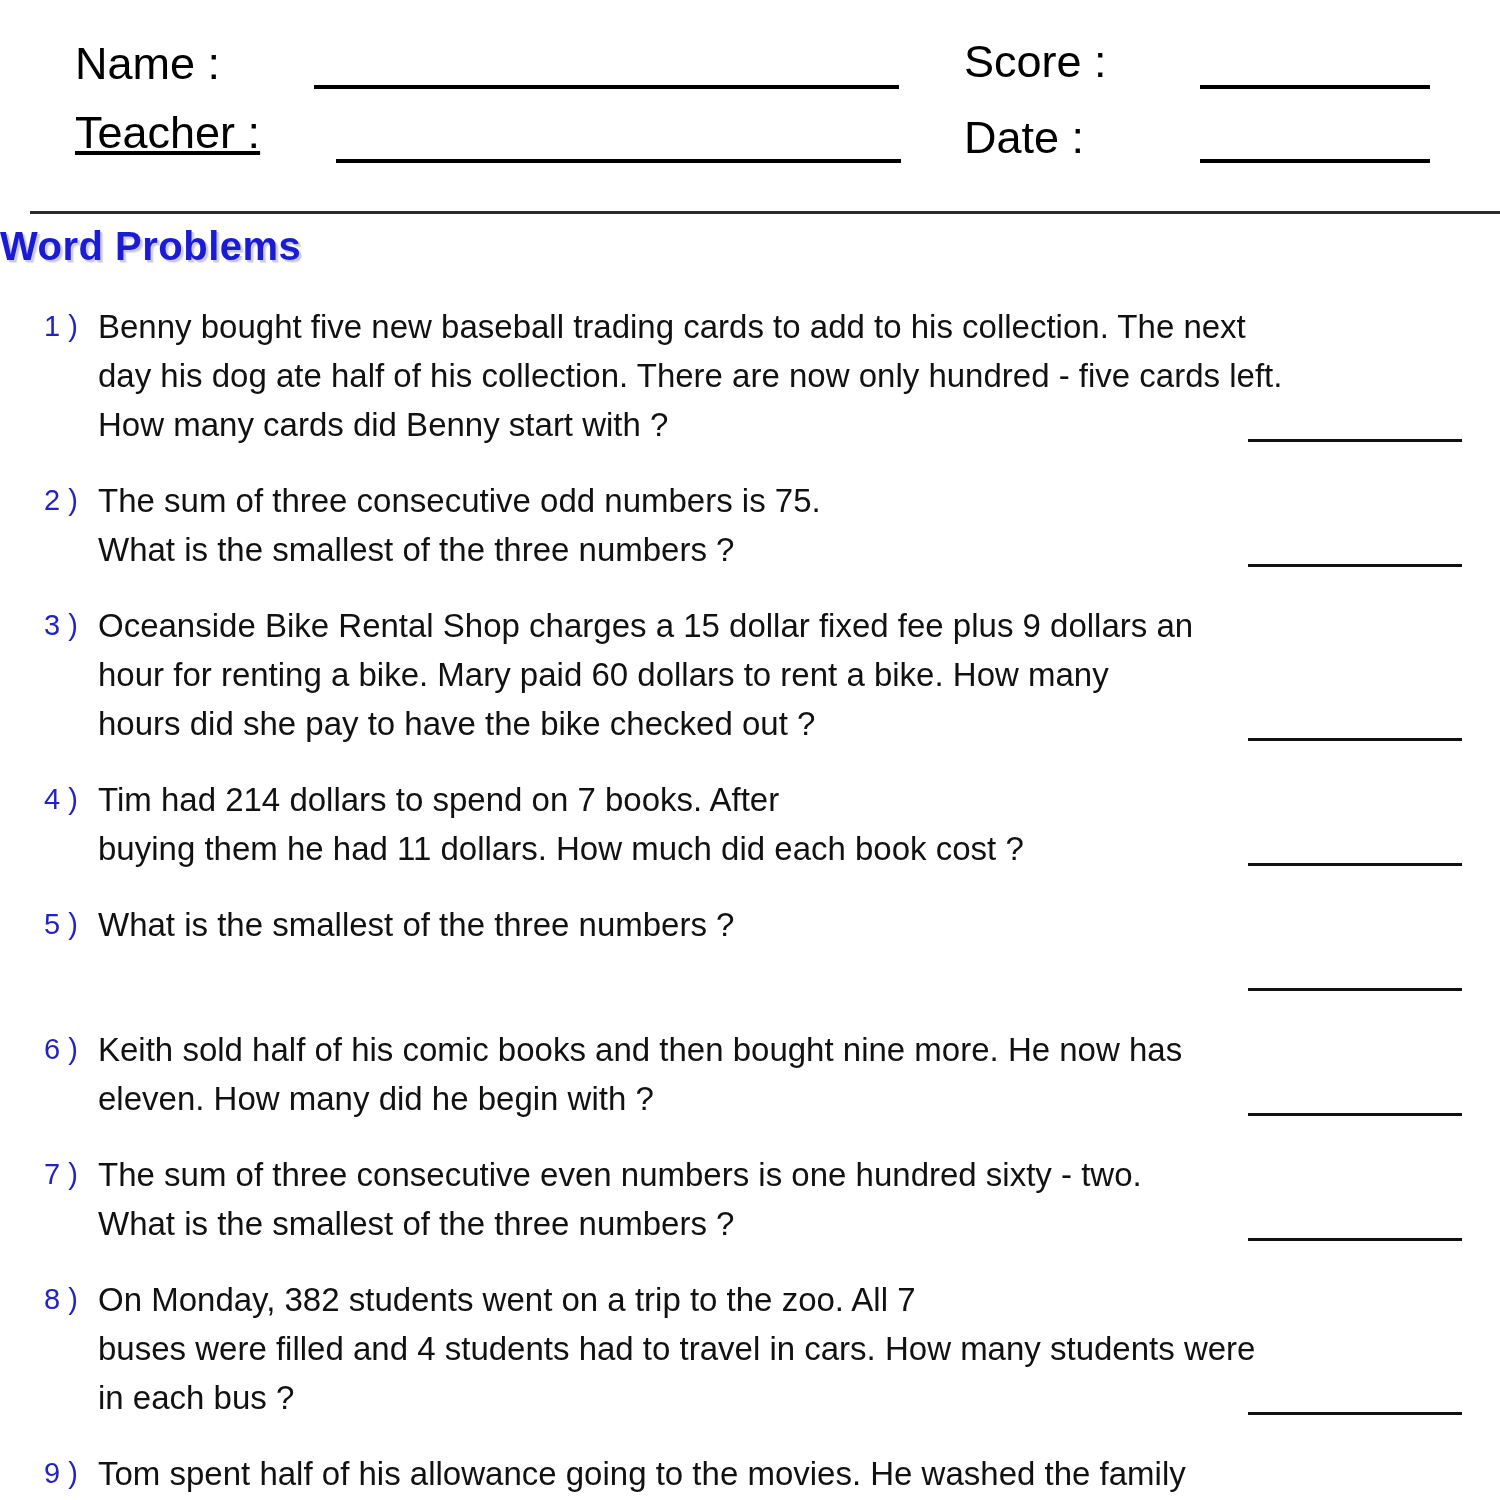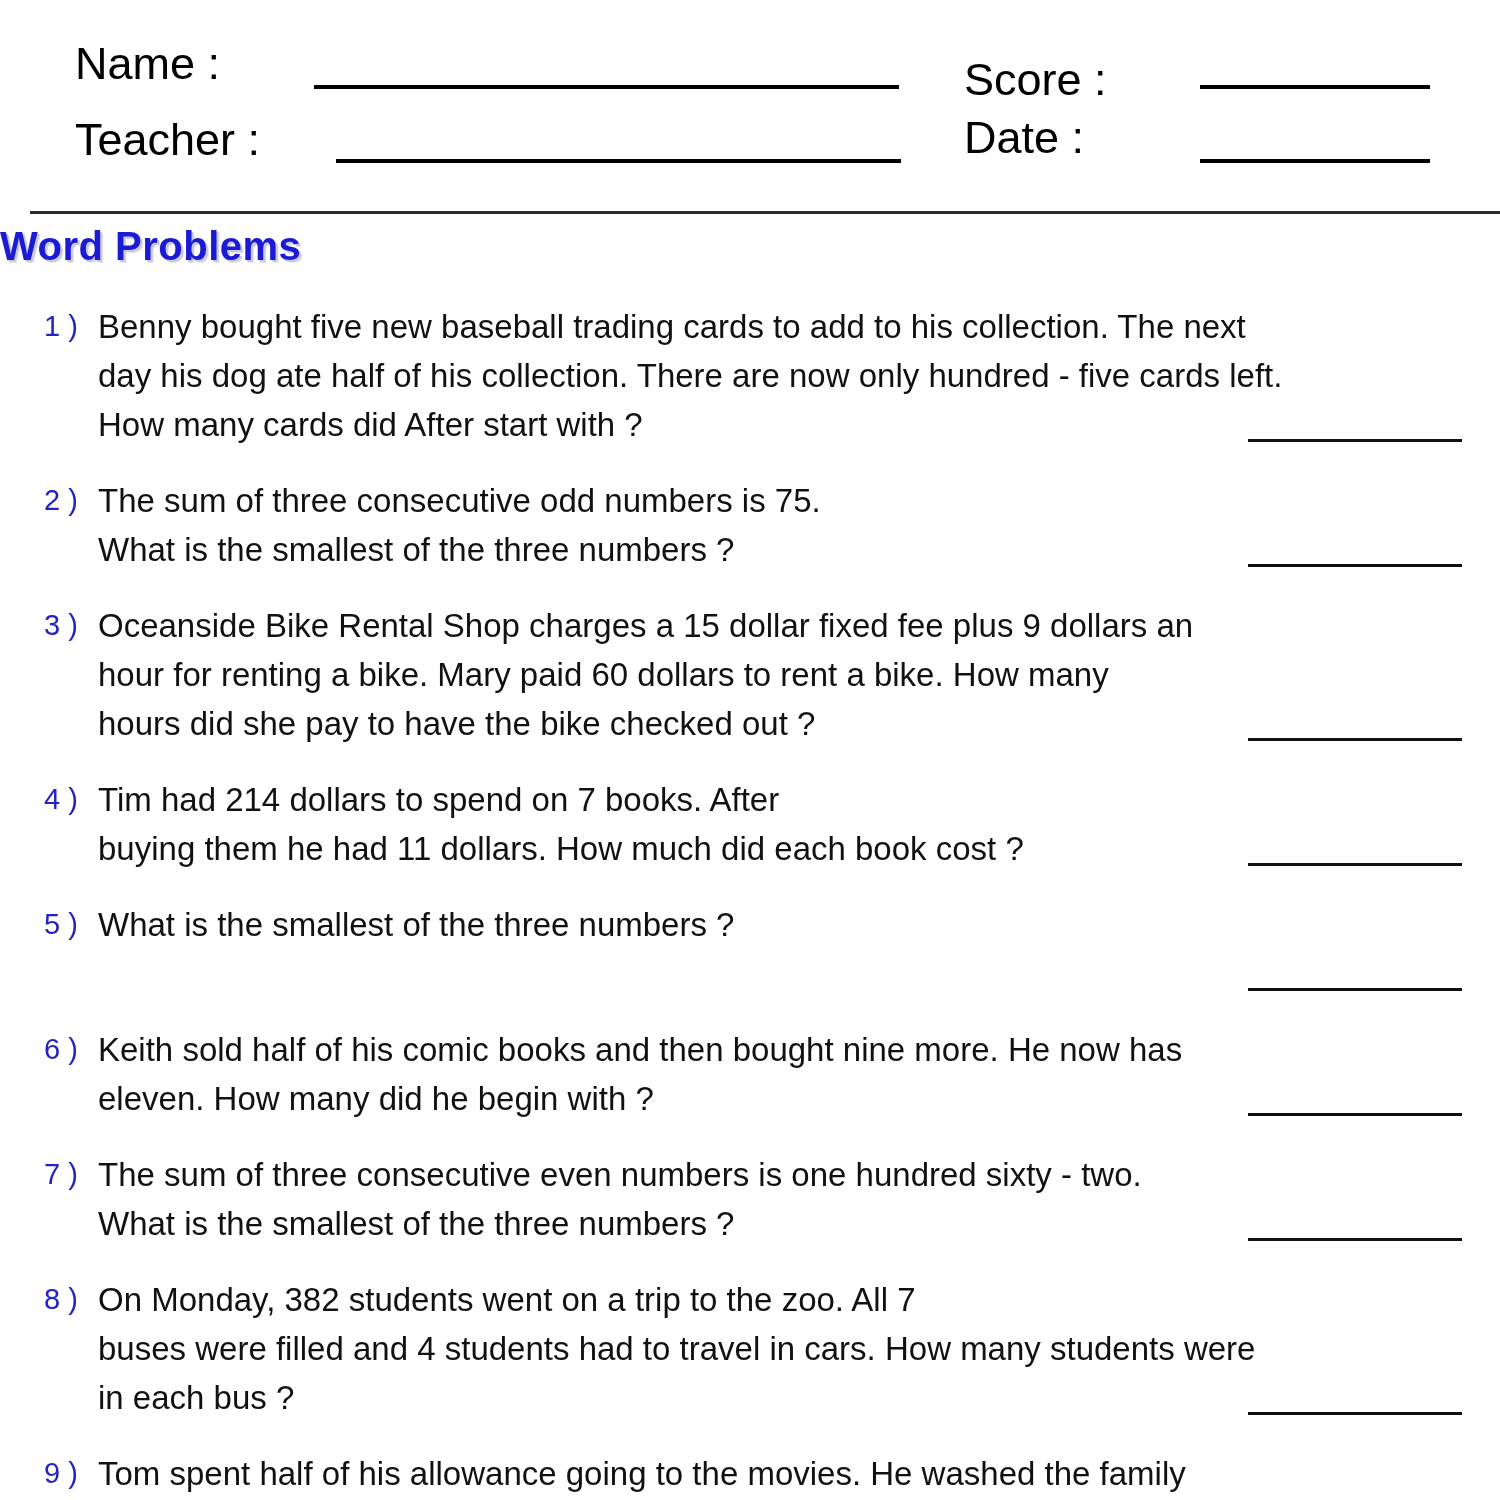--- a/index.html
+++ b/index.html
@@ -34,22 +34,22 @@
     letter-spacing: 0px;
     white-space: nowrap;
     color: #000;
   }
   .hdr-rule {
     position: absolute;
     height: 0;
     border-bottom: 4px solid #000;
   }
   #lbl-name      { left: 55px;  top: 41px; }
-  #lbl-teacher   { left: 55px;  top: 117px; }
-  #lbl-score     { left: 944px; top: 57px; }
+  #lbl-teacher   { left: 55px;  top: 110px; text-decoration: underline; }
+  #lbl-score     { left: 944px; top: 39px; }
   #lbl-date      { left: 944px; top: 115px; }
 
   #rule-name     { left: 294px;  top: 85px;  width: 585px; }
   #rule-teacher  { left: 316px;  top: 159px; width: 565px; }
   #rule-score    { left: 1180px; top: 85px;  width: 230px; }
   #rule-date     { left: 1180px; top: 159px; width: 230px; }
 
   .header-divider {
     position: absolute;
     left: 10px;
@@ -136,21 +136,21 @@
 </div>
 
 <div class="title">Word Problems</div>
 
 <div class="sheet" id="sheet">
     <div class="problem" style="top: 302px;">
       <div class="pnum">1 )</div>
       <div class="ptext">
         <span class="ln">Benny bought five new baseball trading cards to add to his collection. The next</span>
         <span class="ln">day his dog ate half of his collection. There are now only hundred - five cards left.</span>
-        <span class="ln">How many cards did After start with ?</span>
+        <span class="ln">How many cards did Benny start with ?</span>
       </div>
     </div>
     <div class="problem" style="top: 476px;">
       <div class="pnum">2 )</div>
       <div class="ptext">
         <span class="ln">The sum of three consecutive odd numbers is 75.</span>
         <span class="ln">What is the smallest of the three numbers ?</span>
       </div>
     </div>
     <div class="problem" style="top: 601px;">

